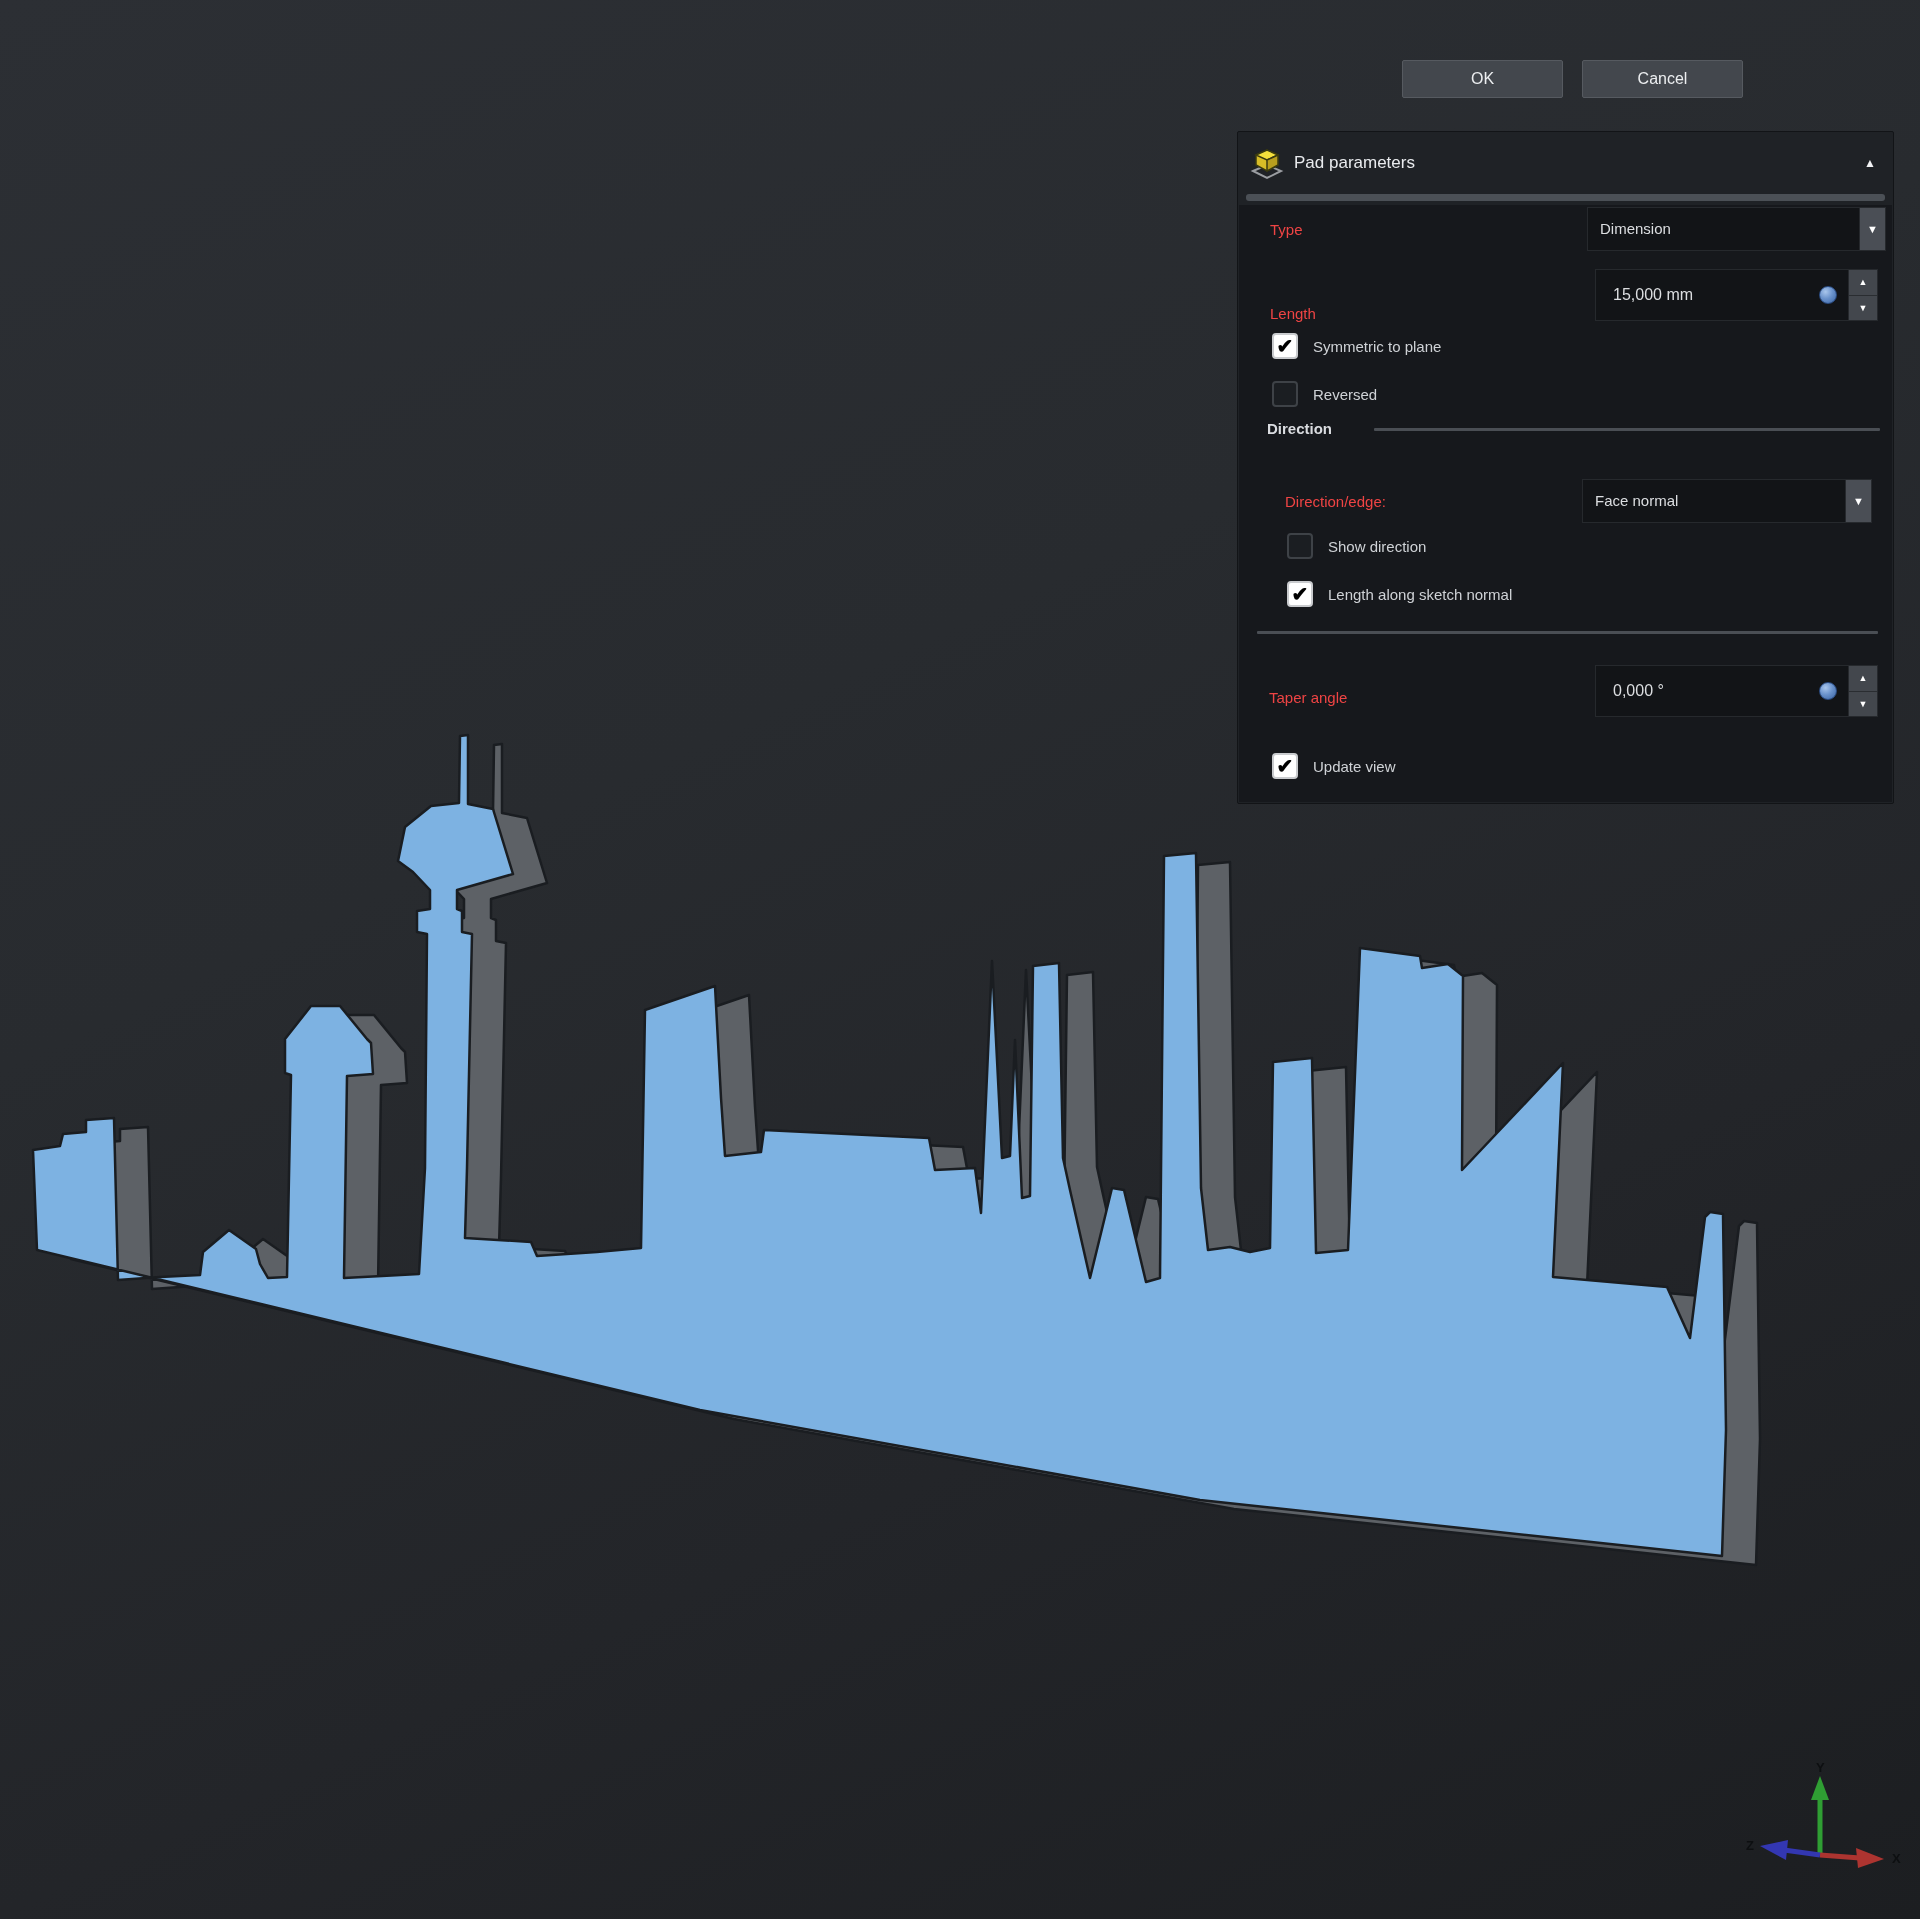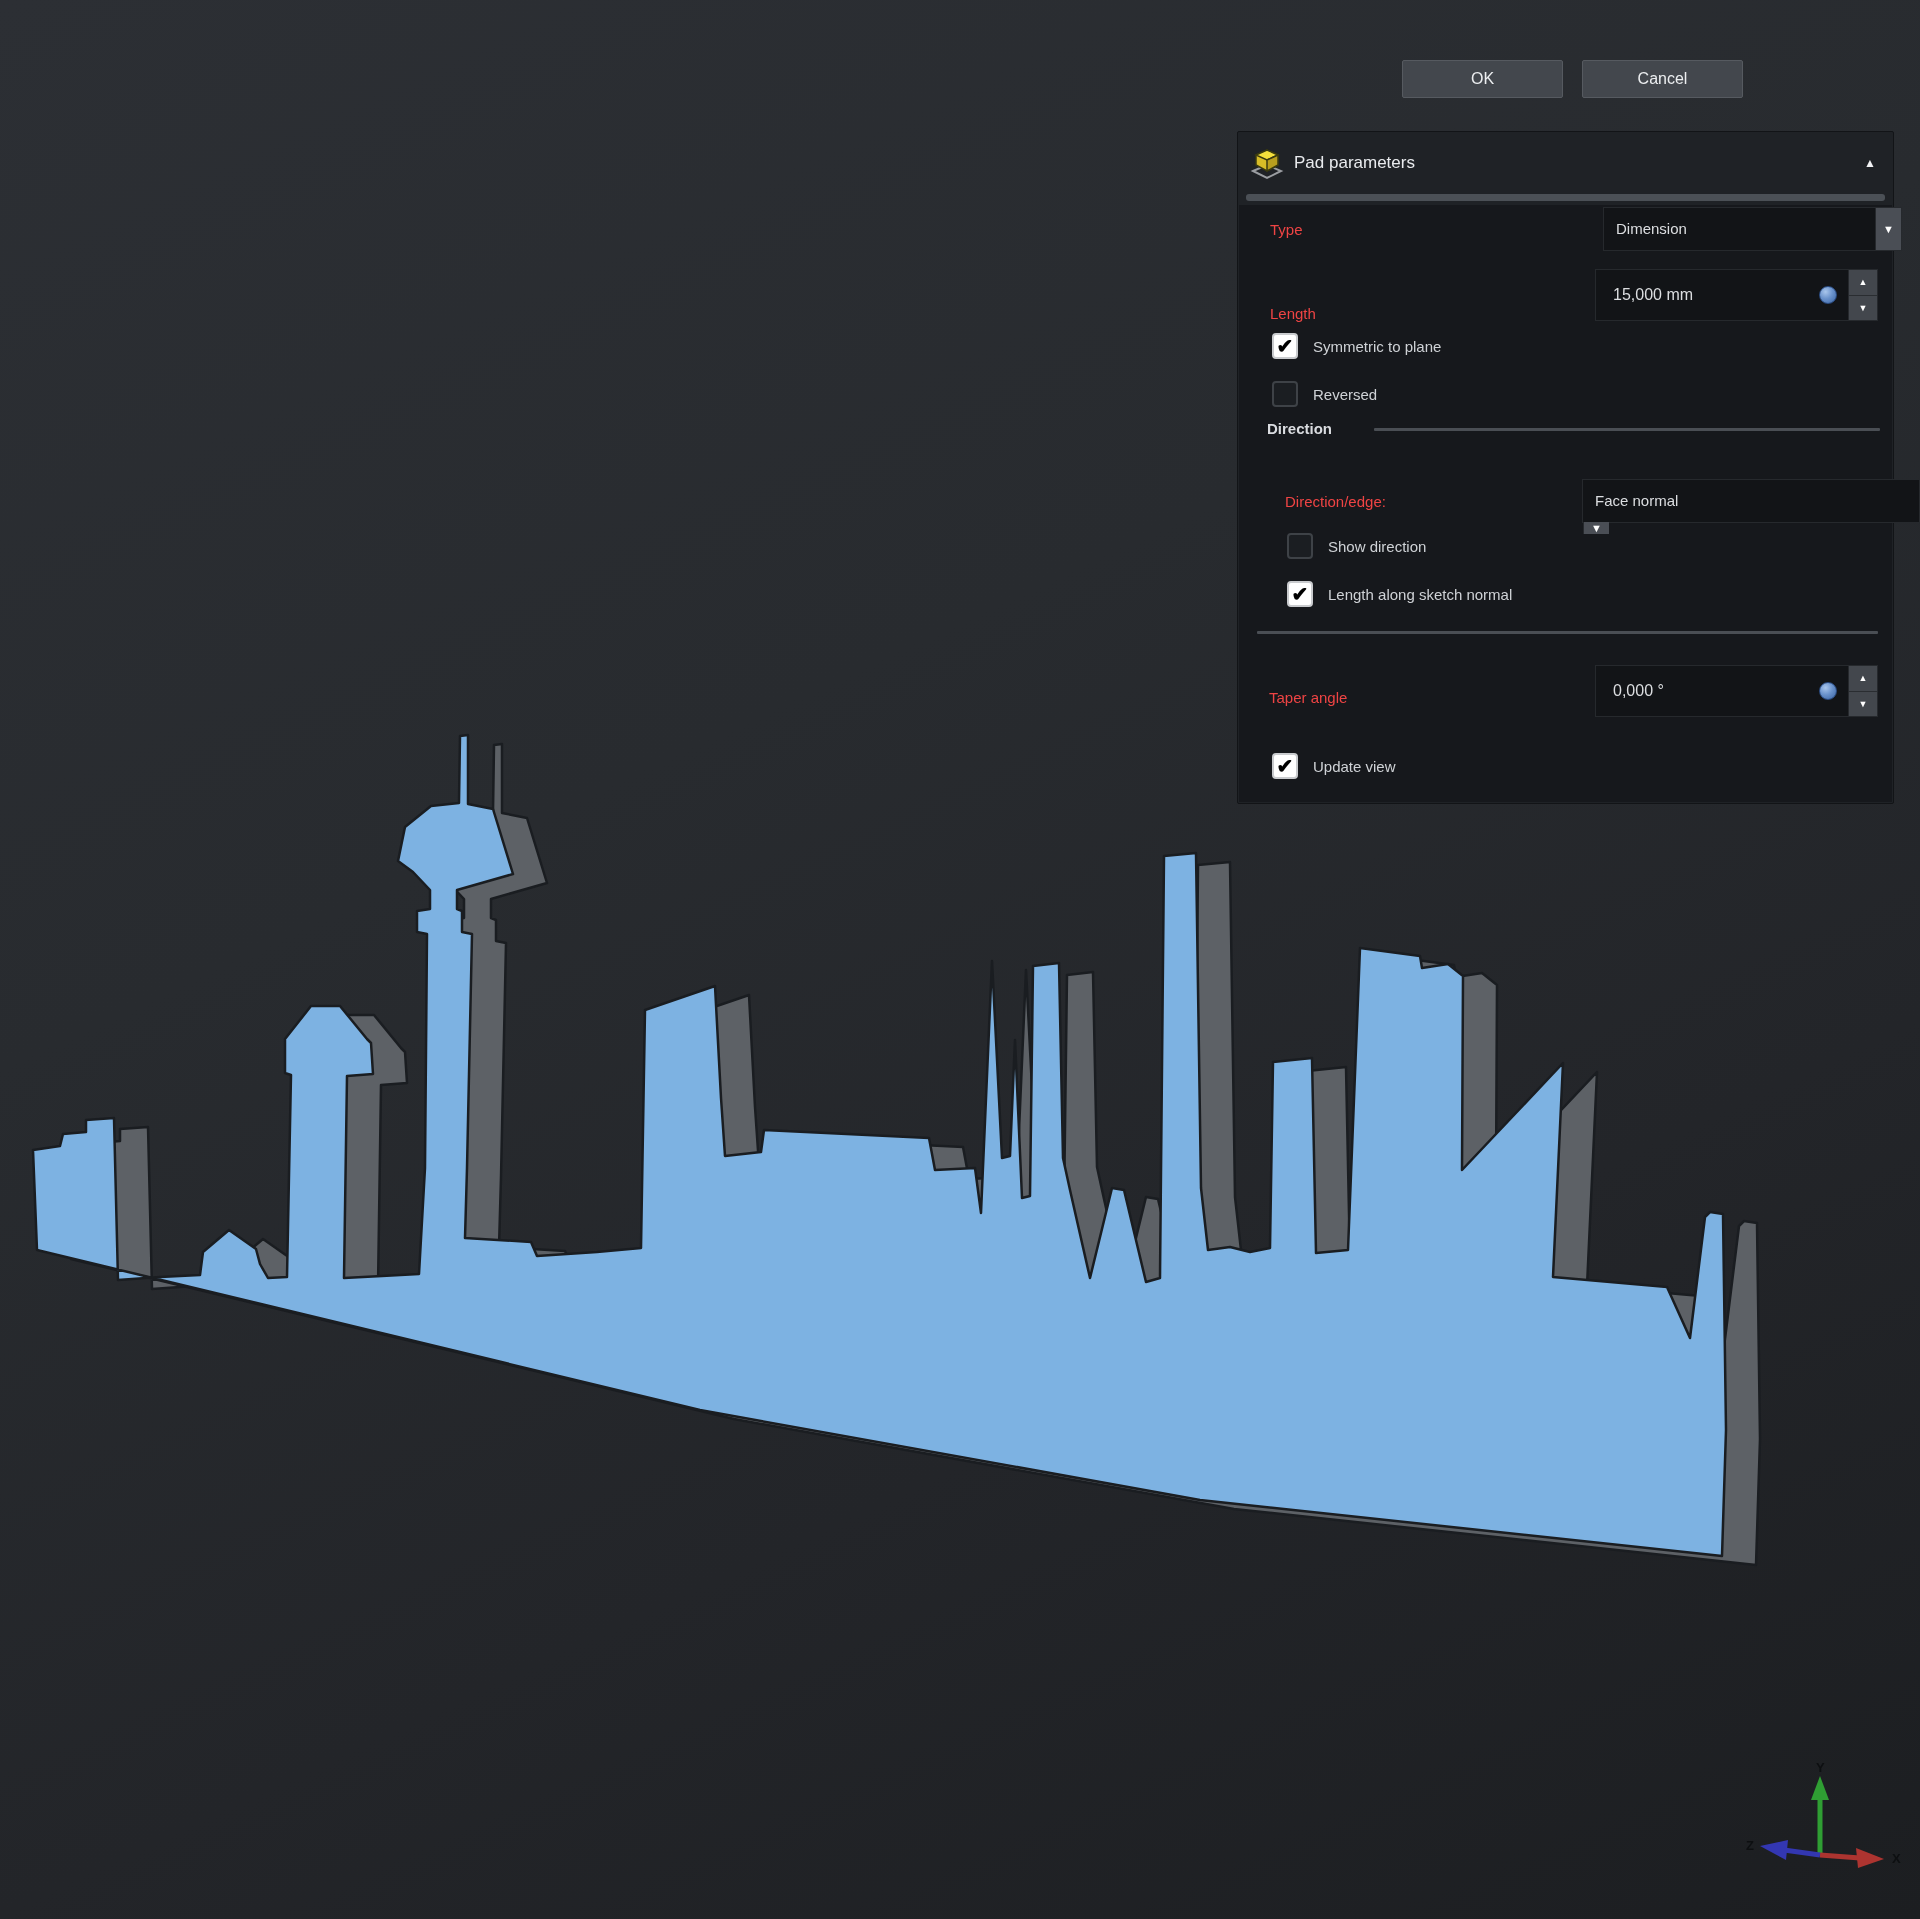--- a/index.html
+++ b/index.html
@@ -164,21 +164,21 @@
       <polygon points="17,15 28,10 28,20 17,26" fill="#b89f1e" stroke="#3a3a10" stroke-width="1.5"></polygon>
     </svg>
     <div id="panel-title">Pad parameters</div>
     <div id="collapse-btn">▲</div>
   </div>
   <div id="panel-grip"></div>
 
   <div id="panel-body">
 
     <div class="form-label" style="left:31px; top:16px;">Type</div>
-    <div class="combo" style="left:348px; top:2px; width:299px;margin-left:16px;">
+    <div class="combo" style="left:348px; top:2px; width:299px;">
       <div class="combo-value">Dimension</div>
       <div class="combo-arrow">▼</div>
     </div>
 
     <div class="form-label" style="left:31px; top:80px;margin-top:20px;">Length</div>
     <div class="spinbox" style="left:356px; top:64px; width:283px;">
       <div class="spin-value">15,000 mm</div>
       <div class="expr-icon"></div>
       <div class="spin-btns">
         <div class="spin-up">▲</div>
@@ -197,21 +197,21 @@
       <div class="cb-box">
         
       </div>
       <span class="cb-label">Reversed</span>
     </div>
 
     <div class="group-label" style="left:28px; top:215px;">Direction</div>
     <div class="h-rule" style="left:135px; right:12px; top:223px;"></div>
 
     <div class="form-label" style="left:46px; top:288px;">Direction/edge:</div>
-    <div class="combo" style="left:343px; top:274px; width:338px;flex-direction:column;">
+    <div class="combo" style="left:343px; top:274px; width:290px;">
       <div class="combo-value">Face normal</div>
       <div class="combo-arrow">▼</div>
     </div>
 
     <div class="cb-row" style="left:48px; top:328px;" data-checked="false">
       <div class="cb-box">
         
       </div>
       <span class="cb-label">Show direction</span>
     </div>

